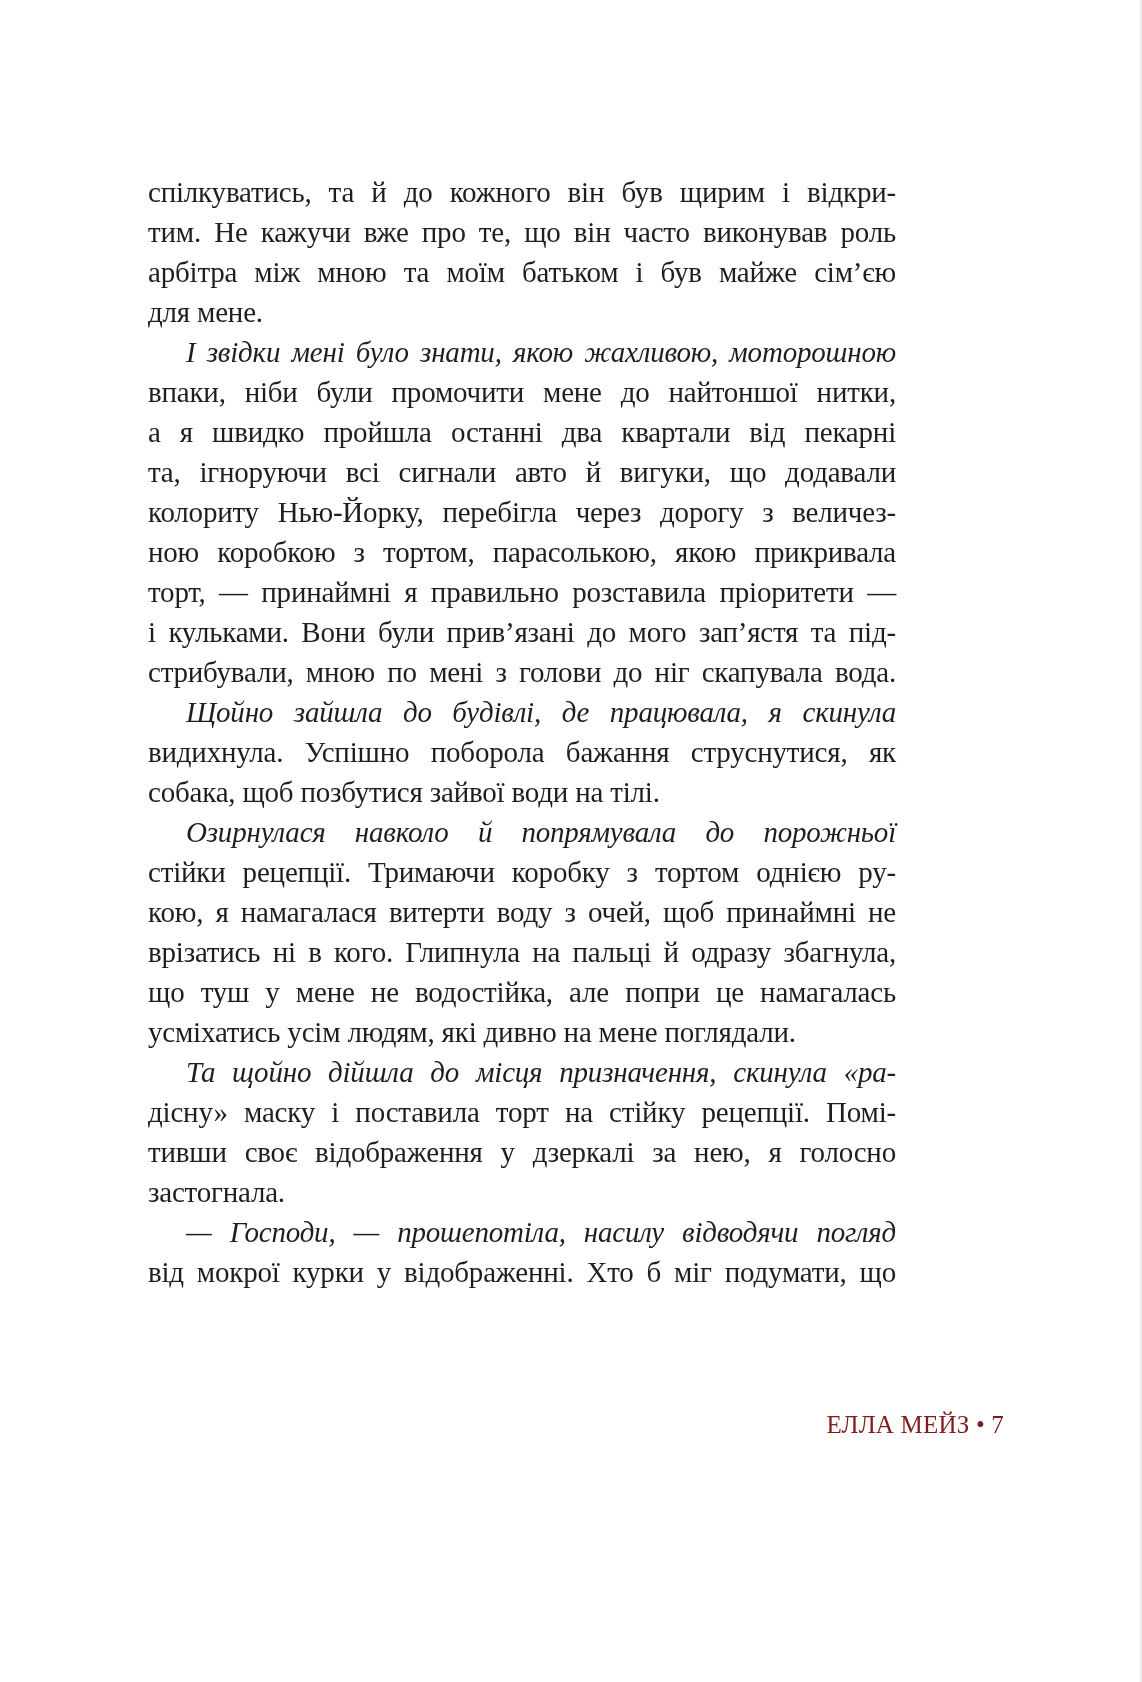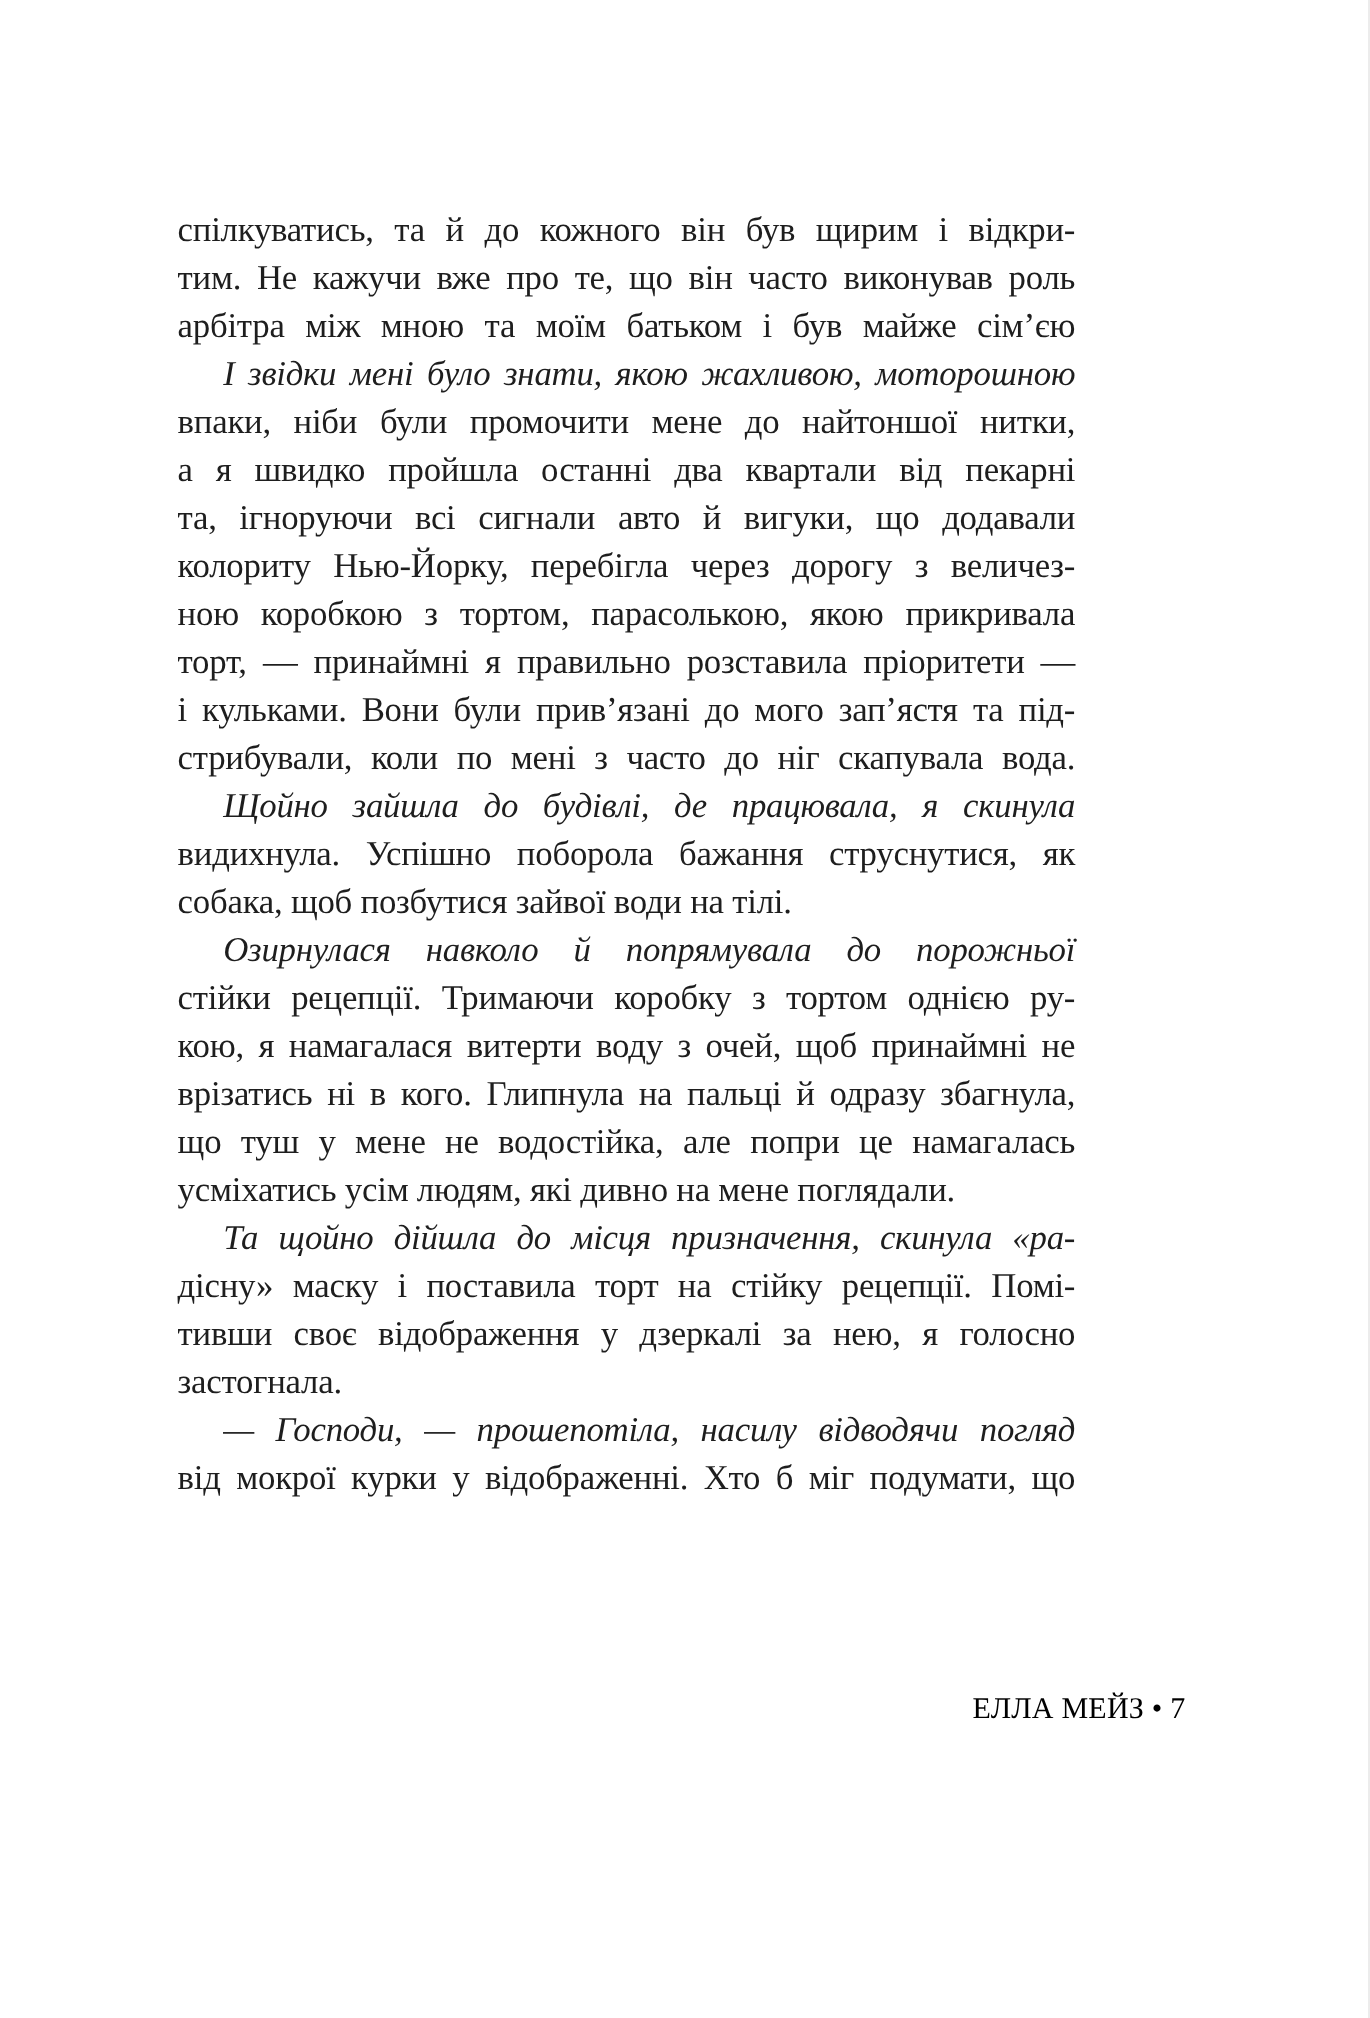--- a/index.html
+++ b/index.html
@@ -10,42 +10,43 @@
   .edge { position: absolute; top: 0; right: 0; width: 2px; height: 1682px; background: #ececec; }
   .page-text { position: absolute; left: 148px; top: 172px; width: 748px; }
   .line {
     display: block; height: 40px; line-height: 40px; font-size: 29px;
     white-space: nowrap; text-align: justify; text-align-last: justify;
     letter-spacing: -0.2px;
   }
   .line.last { text-align-last: left; }
   .line.indent { padding-left: 38px; font-style: italic; }
   .footer {
-    position: absolute; top: 1407px; right: 154px; font-size: 25px; line-height: 36px;
-    color: #000000; letter-spacing: 0.2px;
+    position: absolute; top: 1407px; right: 138px; font-size: 25px; line-height: 36px;
+    color: #7f1d1d; letter-spacing: 0.2px;
   }
 </style>
 </head>
 <body>
 
 <div class="edge"></div>
 
 <div class="page-text">
   <span class="line">спілкуватись, та й до кожного він був щирим і відкри-</span>
   <span class="line">тим. Не кажучи вже про те, що він часто виконував роль</span>
   <span class="line">арбітра між мною та моїм батьком і був майже сім’єю</span>
+  <span class="line last">для мене.</span>
   <span class="line indent">І звідки мені було знати, якою жахливою, моторошною</span>
   <span class="line">впаки, ніби були промочити мене до найтоншої нитки,</span>
   <span class="line">а я швидко пройшла останні два квартали від пекарні</span>
   <span class="line">та, ігноруючи всі сигнали авто й вигуки, що додавали</span>
   <span class="line">колориту Нью-Йорку, перебігла через дорогу з величез-</span>
   <span class="line">ною коробкою з тортом, парасолькою, якою прикривала</span>
   <span class="line">торт, — принаймні я правильно розставила пріоритети —</span>
   <span class="line">і кульками. Вони були прив’язані до мого зап’ястя та під-</span>
-  <span class="line">стрибували, коли по мені з часто до ніг скапувала вода.</span>
+  <span class="line">стрибували, мною по мені з голови до ніг скапувала вода.</span>
   <span class="line indent">Щойно зайшла до будівлі, де працювала, я скинула</span>
   <span class="line">видихнула. Успішно поборола бажання струснутися, як</span>
   <span class="line last">собака, щоб позбутися зайвої води на тілі.</span>
   <span class="line indent">Озирнулася навколо й попрямувала до порожньої</span>
   <span class="line">стійки рецепції. Тримаючи коробку з тортом однією ру-</span>
   <span class="line">кою, я намагалася витерти воду з очей, щоб принаймні не</span>
   <span class="line">врізатись ні в кого. Глипнула на пальці й одразу збагнула,</span>
   <span class="line">що туш у мене не водостійка, але попри це намагалась</span>
   <span class="line last">усміхатись усім людям, які дивно на мене поглядали.</span>
   <span class="line indent">Та щойно дійшла до місця призначення, скинула «ра-</span>

